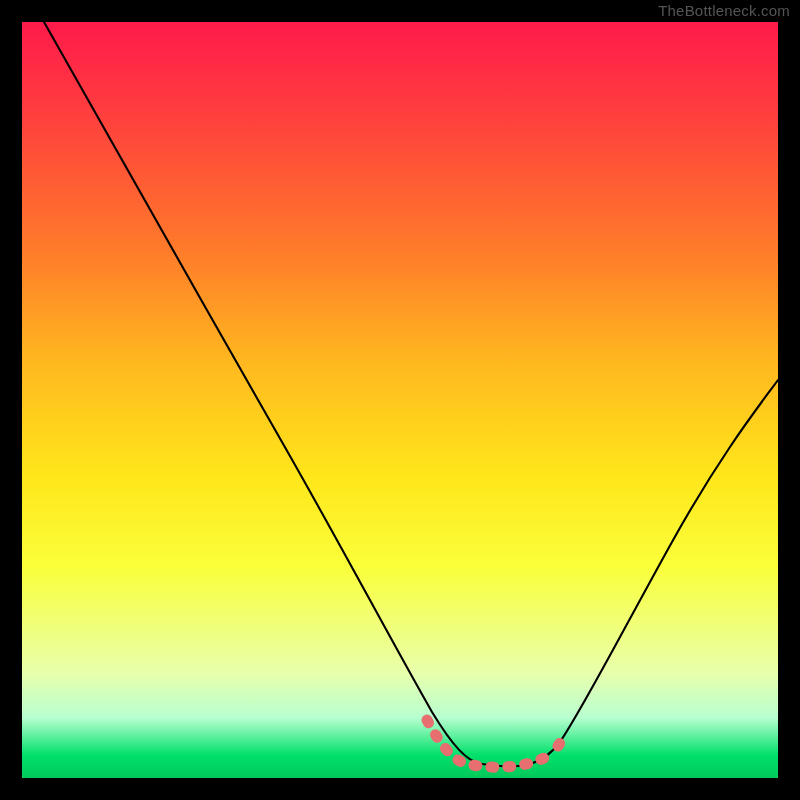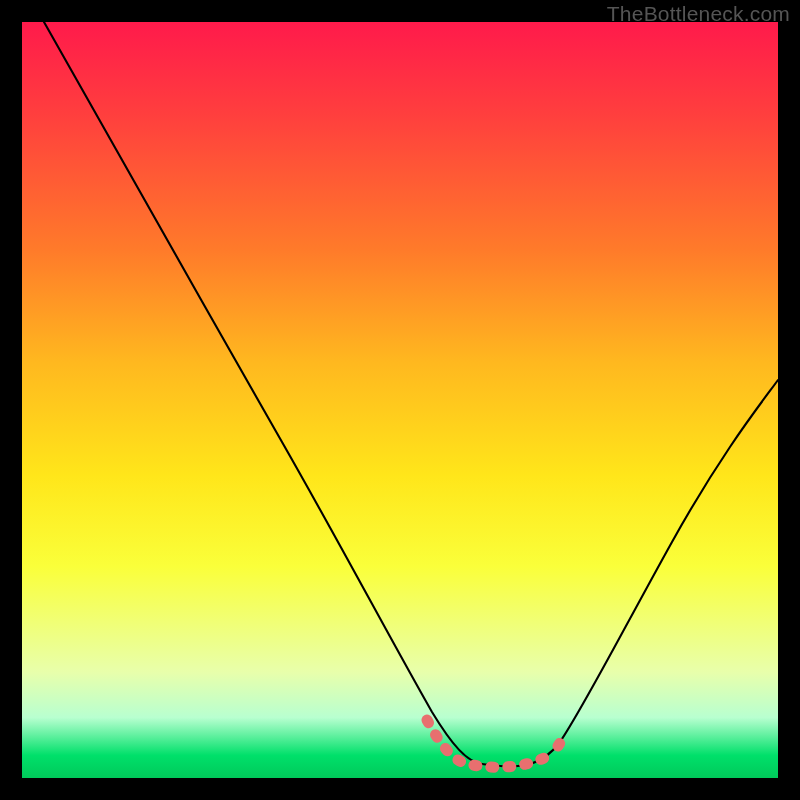--- a/index.html
+++ b/index.html
@@ -35,21 +35,21 @@
     inset: 0;
     width: 100%;
     height: 100%;
     overflow: visible;
   }
   .watermark {
     position: absolute;
     top: 2px;
     right: 10px;
     font-family: Arial, Helvetica, sans-serif;
-    font-size: 21px;
+    font-size: 15px;
     font-weight: 400;
     color: #555;
     letter-spacing: 0.2px;
     user-select: none;
   }
 </style>
 </head>
 <body>
 
 <div class="stage">

